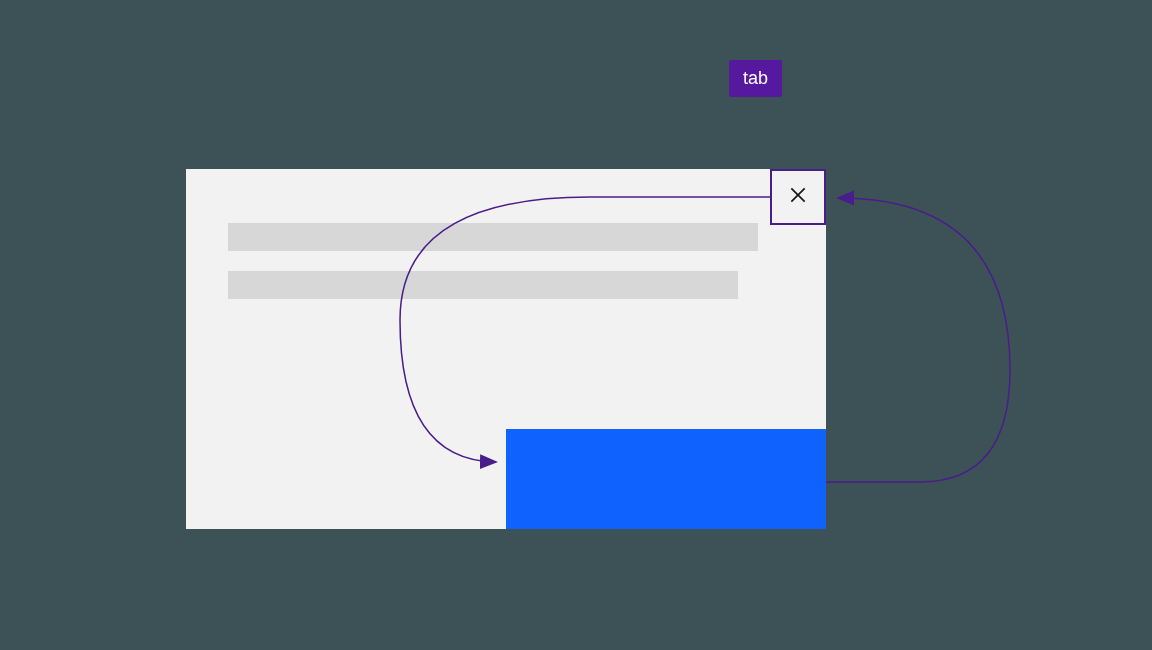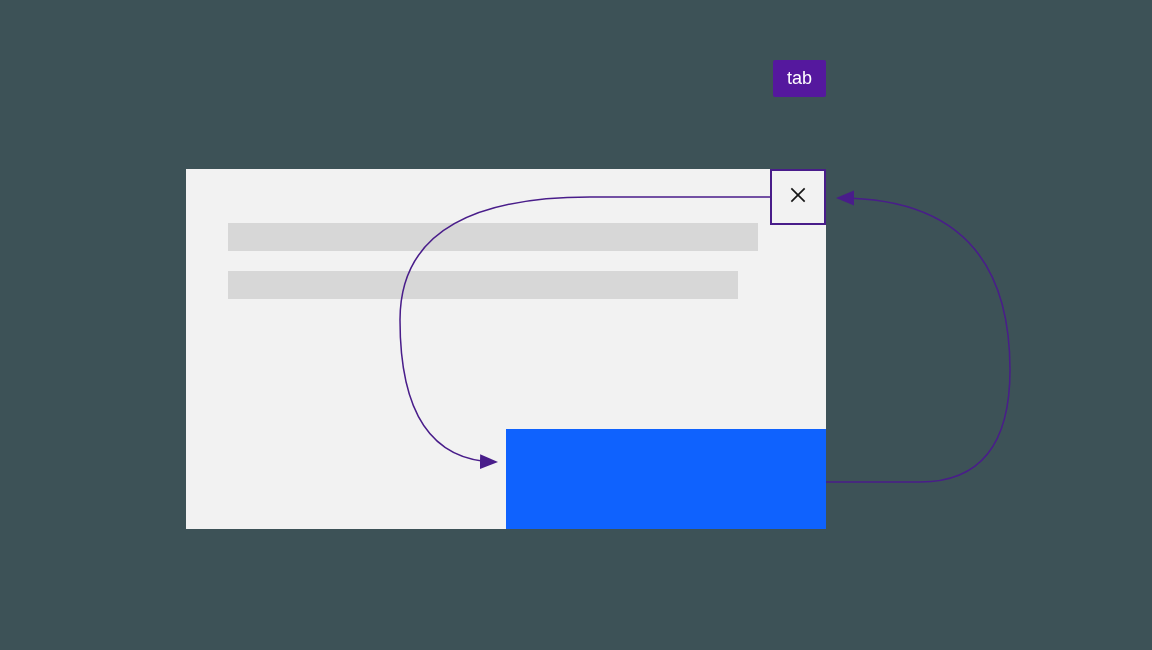--- a/index.html
+++ b/index.html
@@ -11,21 +11,21 @@
       width: 1152px;
       height: 650px;
       background: #3d5257;
       position: relative;
       font-family: -apple-system, BlinkMacSystemFont, "Segoe UI", Helvetica, Arial, sans-serif;
       overflow: hidden;
     }
     .tab-badge {
       position: absolute;
       top: 60px;
-      left: 773px;
+      left: 729px;
       background: #55189e;
       color: #ffffff;
       padding: 8px 14px;
       font-size: 18px;
       border-radius: 2px;
     }
     .modal {
       position: absolute;
       top: 169px;
       left: 186px;

